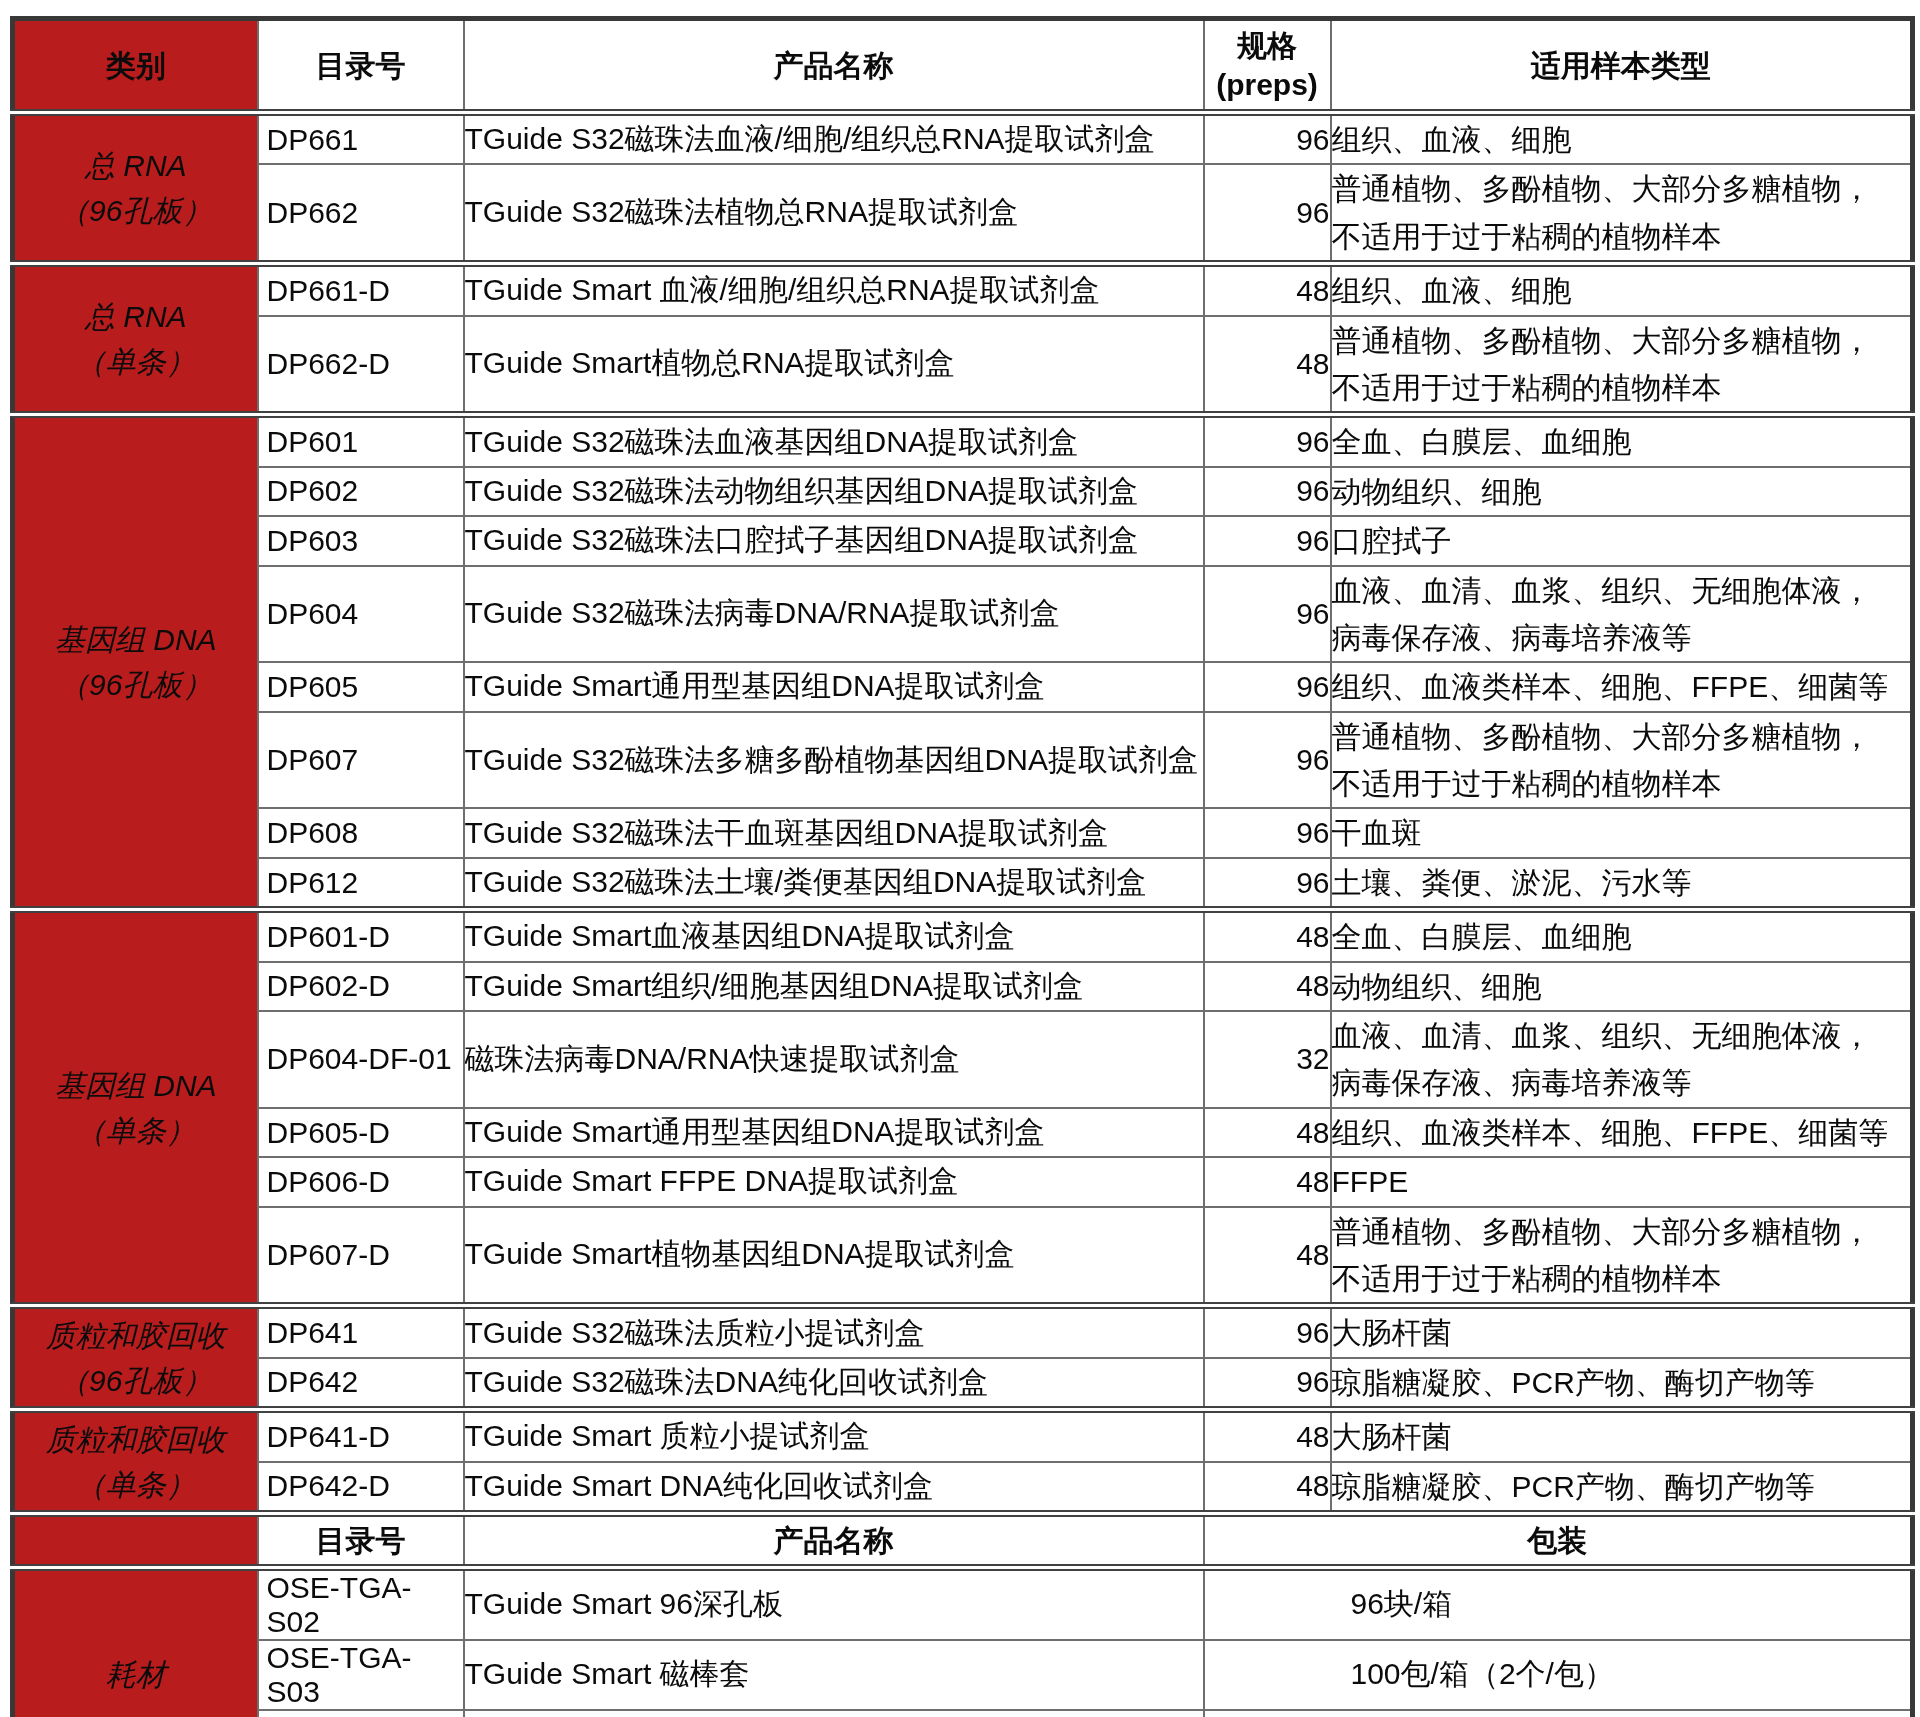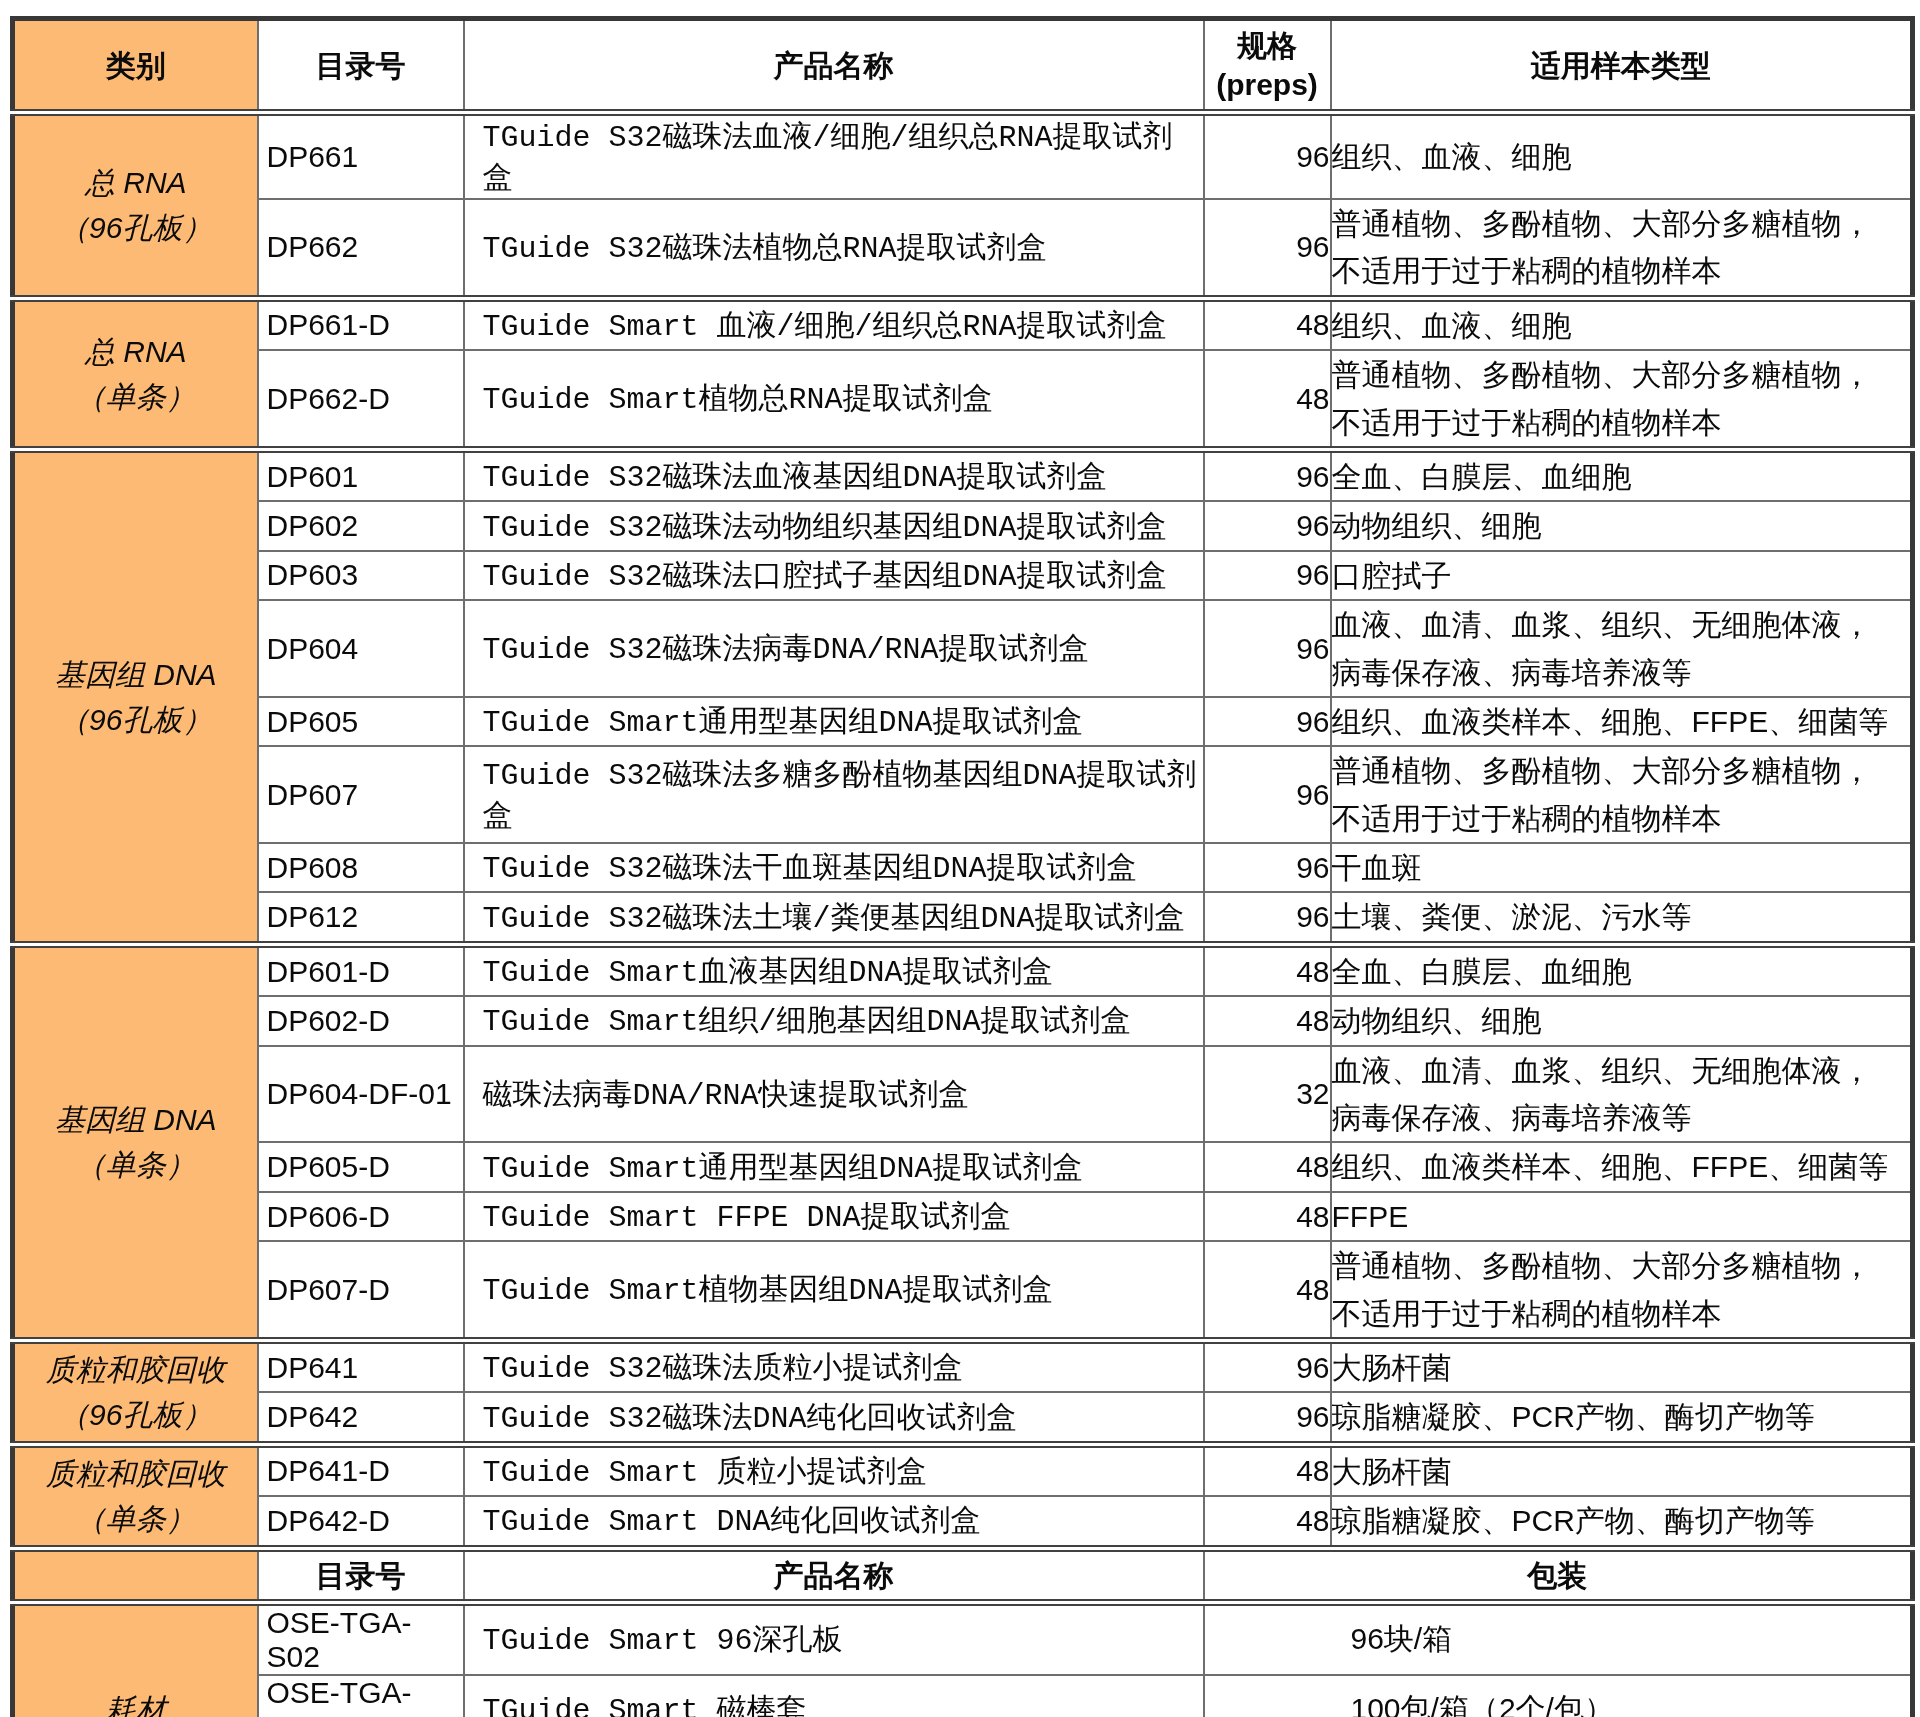--- a/index.html
+++ b/index.html
@@ -3,24 +3,24 @@
 <meta charset="utf-8">
 <style>
   html,body{margin:0;padding:0;background:#ffffff;}
   body{font-family:"Liberation Sans","DejaVu Sans",sans-serif;color:#0b0b0b;}
   .page{width:1920px;box-sizing:border-box;padding:16px 10px 12px 10px;}
   table{border-collapse:collapse;table-layout:fixed;width:1900px;border:5px solid #383838;}
   col.c1{width:245px}col.c2{width:206px}col.c3{width:740px}col.c4{width:127px}col.c5{width:582px}
   td,th{border:2px solid #6e6e6e;font-size:30px;font-weight:normal;vertical-align:middle;
         padding:0;overflow:hidden;box-sizing:border-box;}
   th{font-weight:bold;}
-  .gray{background:#fdba74;}
+  .gray{background:#b91c1c;}
   .cat{text-align:center;white-space:pre-line;line-height:1.5;font-style:italic;}
   .cno{text-align:left;padding-left:8px;margin-top:21px;}
-  .prod{text-align:left;padding-left:18px;font-family:Liberation Mono, monospace;}
+  .prod{text-align:left;}
   .spec{text-align:right;}
   .samp{text-align:left;padding-left:0;white-space:pre-line;line-height:1.58;}
   .pack{text-align:left;padding-left:146px;}
   .hcen{text-align:center;white-space:pre-line;line-height:1.3;}
   tr.rh{height:94px}
   tr.rs{height:48px}
   tr.rd{height:92px}
   tr.rh2{height:54px}
   tr.rc{height:62px}
   tr.h1>th{border-bottom:7px double #414141;}

